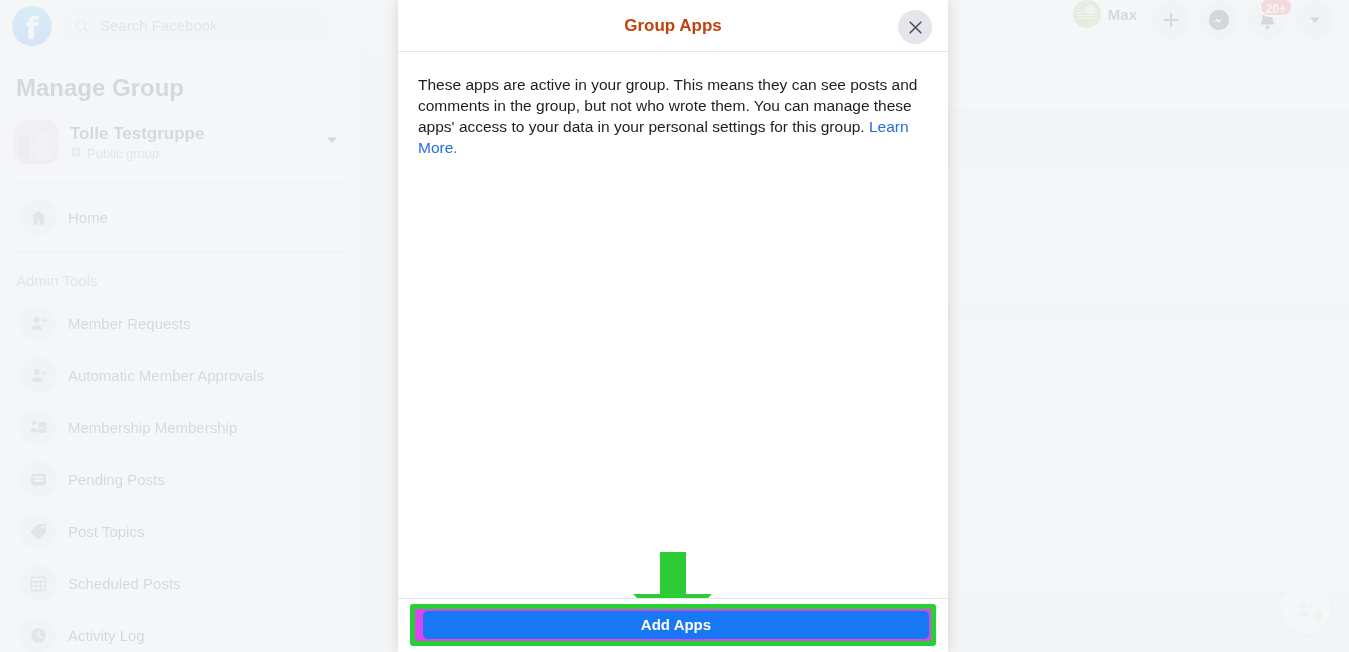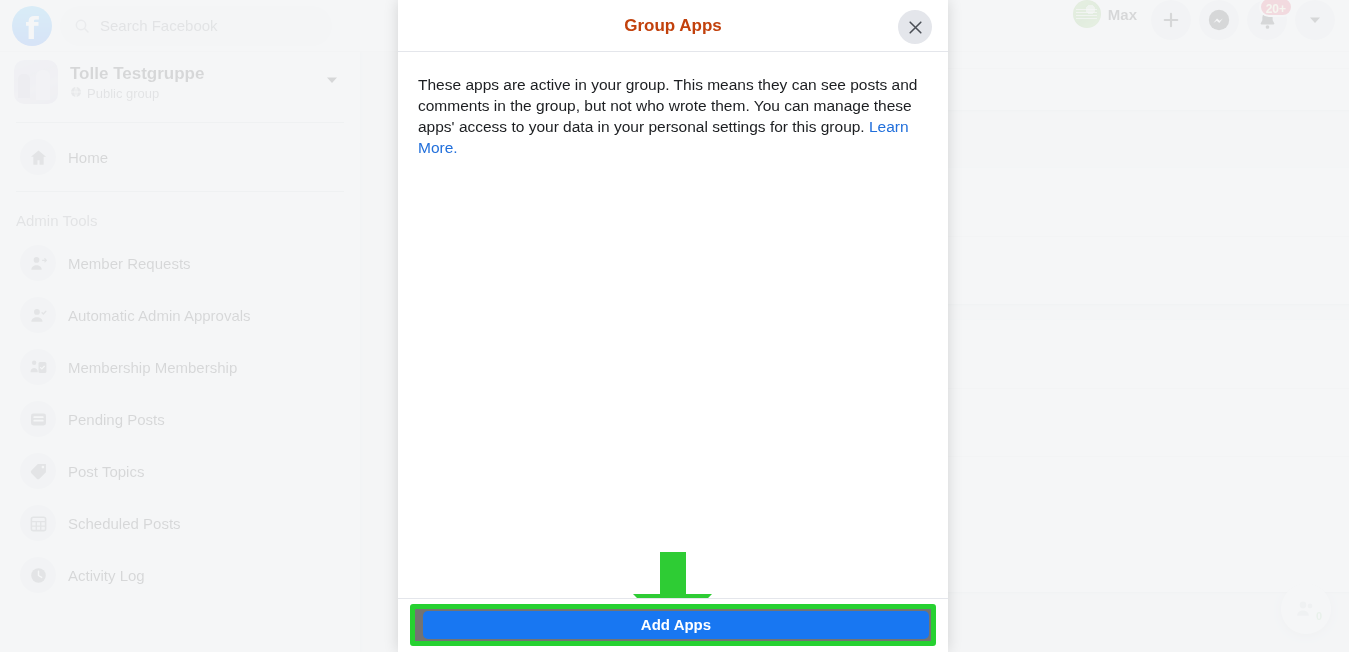--- a/index.html
+++ b/index.html
@@ -171,21 +171,21 @@
   .arrow-wrap {
     position: absolute; left: 0; right: 0; top: 498px;
     display: flex; justify-content: center;
   }
   .modal-foot {
     flex: none; height: 54px; border-top: 1px solid #e4e6eb;
     padding: 8px 12px 10px 12px; display: flex; align-items: center;
   }
   .hl-box {
     flex: 1 1 auto; border: 5px solid #26d131; border-radius: 3px;
-    padding: 2px; background: #737373; height: 42px;
+    padding: 2px; background: #d946ef; height: 42px;
     display: flex; align-items: stretch;
   }
   .add-btn {
     flex: 1 1 auto; background: #1877f2; color: #fff;
     border: none; border-radius: 5px;
     font-family: "Liberation Sans", sans-serif;
     font-size: 15px; font-weight: 700;
     display: flex; align-items: center; justify-content: center;
     margin-left: 6px;
   }
@@ -232,20 +232,21 @@
         <svg width="24" height="24" viewBox="0 0 24 24">
           <circle cx="9" cy="8" r="3.4" fill="#cfd2d6"></circle>
           <circle cx="16" cy="9" r="2.4" fill="#cfd2d6"></circle>
           <path fill="#cfd2d6" d="M3.2 18.2c0-3 2.7-4.8 5.8-4.8s5.8 1.8 5.8 4.8v.6H3.2z"></path>
         </svg>
         <span class="cnt">0</span>
       </div>
     </div>
 
     <div class="sidebar">
+      <div class="sb-title">Manage Group</div>
 
       <div class="sb-group">
         <div class="sb-group-av"></div>
         <div class="sb-group-txt">
           <div class="sb-group-name">Tolle Testgruppe</div>
           <div class="sb-group-sub">
             <span>
               <svg width="12" height="12" viewBox="0 0 24 24">
                   <circle cx="12" cy="12" r="10" fill="#8a8d91"></circle>
                   <path d="M2 12h20M12 2c3 3.2 3 16.8 0 20M12 2c-3 3.2-3 16.8 0 20" stroke="#fff" stroke-width="1.6" fill="none"></path>
@@ -288,21 +289,21 @@
       </div>
 
       <div class="sb-item">
         <span class="sb-ico">
           <svg width="19" height="19" viewBox="0 0 24 24">
               <circle cx="10" cy="7.5" r="3.7" fill="#6a6d72"></circle>
               <path fill="#6a6d72" d="M3 19.5c0-3.3 3-5.4 7-5.4s7 2.1 7 5.4V20H3z"></path>
               <path d="M16.5 8.5l1.6 1.6 3.2-3.4" stroke="#6a6d72" stroke-width="1.7" fill="none" stroke-linecap="round" stroke-linejoin="round"></path>
             </svg>
         </span>
-        <span class="sb-lbl">Automatic Admin Approvals</span>
+        <span class="sb-lbl">Automatic Member Approvals</span>
       </div>
 
       <div class="sb-item">
         <span class="sb-ico">
           <svg width="19" height="19" viewBox="0 0 24 24">
               <circle cx="6.5" cy="6" r="2.8" fill="#6a6d72"></circle>
               <path fill="#6a6d72" d="M2 17c0-2.8 2.2-4.4 4.5-4.4S11 14.2 11 17v1H2z"></path>
               <rect x="12" y="5" width="10" height="14" rx="2" fill="#6a6d72"></rect>
               <path d="M14.6 12.2l1.6 1.6 3.2-3.3" stroke="#fff" stroke-width="1.6" fill="none" stroke-linecap="round" stroke-linejoin="round"></path>
             </svg>

